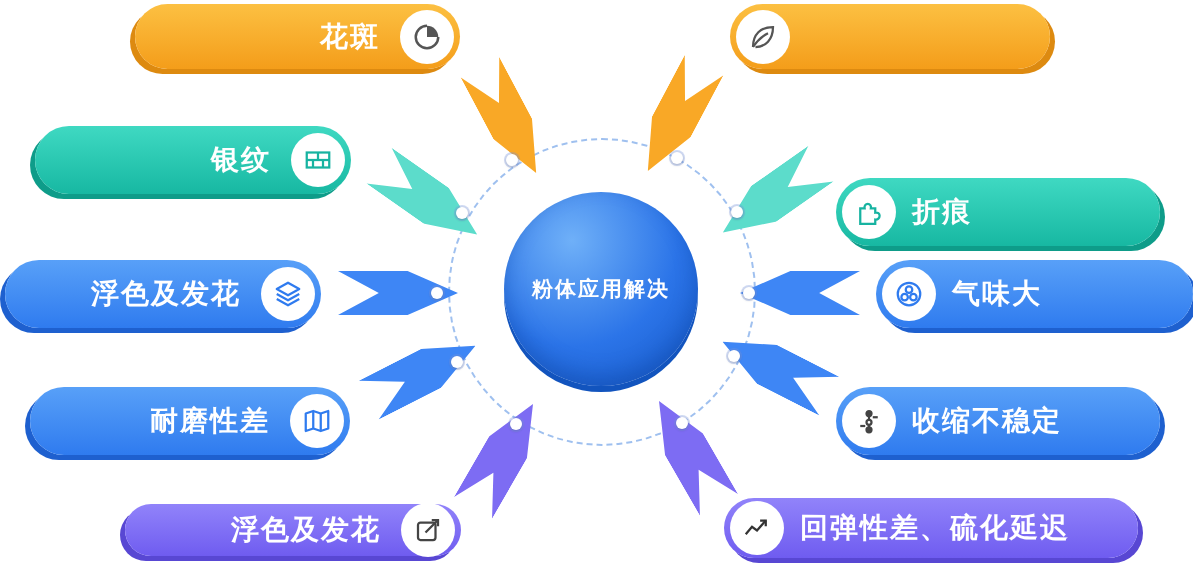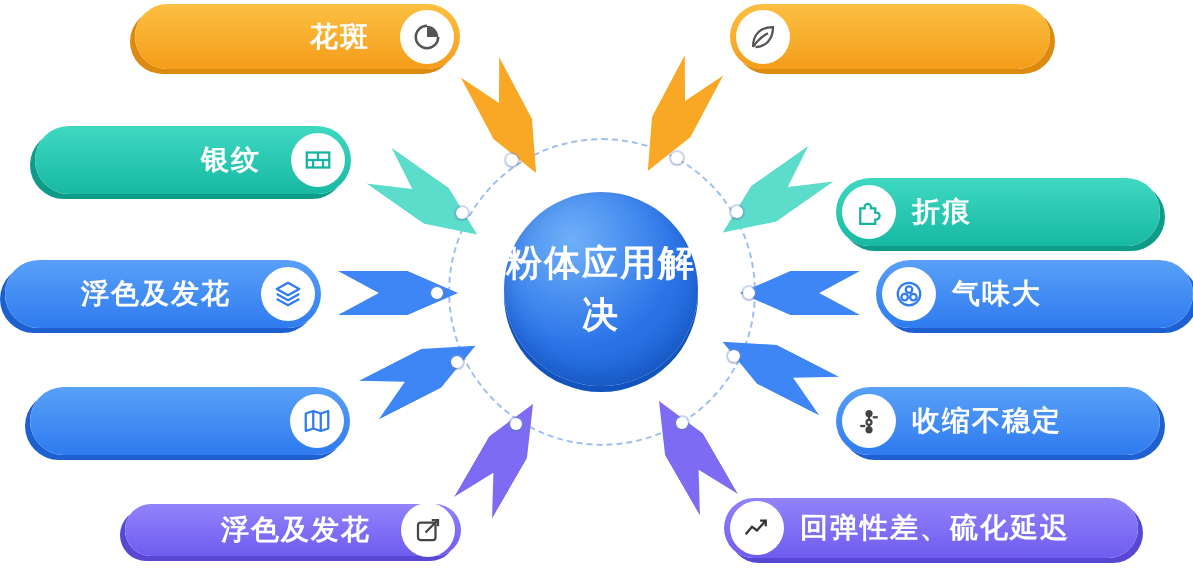--- a/index.html
+++ b/index.html
@@ -11,21 +11,21 @@
   .ring{
     position:absolute;left:448px;top:138px;width:304px;height:304px;
     border:2px dashed #9fc0ef;border-radius:50%;z-index:1;
   }
   
   .center{
     position:absolute;left:504px;top:192px;width:194px;height:194px;border-radius:50%;
     background:radial-gradient(circle at 35% 25%, #6fb0f8, #2b74e8 55%, #1659c8);
     box-shadow:0 6px 0 #1254be, inset 0 -10px 20px rgba(10,60,150,.35);
     display:flex;flex-direction:row;align-items:center;justify-content:center;
-    color:#fff;font-size:36px;font-weight:bold;letter-spacing:2px;z-index:4;text-align:center;
+    color:#fff;font-size:21px;font-weight:bold;letter-spacing:2px;z-index:4;text-align:center;
   }
   .center div{line-height:1.45;}
   
   .arrow{
     position:absolute;width:120px;height:44px;z-index:2;
     clip-path:polygon(0% 0%,58% 0%,100% 50%,58% 100%,0% 100%,34% 50%);
   }
   .arrow.orange{background:#f9a826;}
   .arrow.teal{background:#5cdccb;}
   .arrow.blue{background:#3e86f5;}
@@ -34,21 +34,21 @@
   .dot{
     position:absolute;width:12px;height:12px;border-radius:50%;background:#ffffff;
     box-shadow:0 0 0 2px rgba(120,150,220,.35), 0 1px 3px rgba(0,0,0,.25);z-index:6;
   }
   
   .pill{
     position:absolute;border-radius:40px;display:flex;align-items:center;z-index:5;
     color:#ffffff;font-weight:bold;font-size:28px;letter-spacing:2px;box-sizing:border-box;
     background:linear-gradient(180deg,var(--g1),var(--g2));
   }
-  .pill.left{justify-content:flex-end;padding-right:6px;gap:30px;box-shadow:-5px 5px 0 var(--dk);}
+  .pill.left{justify-content:flex-end;padding-right:6px;gap:20px;box-shadow:-5px 5px 0 var(--dk);}
   .pill.right{justify-content:flex-start;padding-left:6px;gap:16px;box-shadow:5px 5px 0 var(--dk);}
   .pill.orange{--g1:#fcc042;--g2:#f49d1a;--dk:#dd8a10;}
   .pill.teal{--g1:#3fd9c2;--g2:#17b8a2;--dk:#0e9c89;}
   .pill.blue{--g1:#58a0f8;--g2:#2f7bef;--dk:#1e60cf;}
   .pill.purple{--g1:#9183fa;--g2:#6f5cf0;--dk:#5847d3;}
   .icon-circle{
     width:54px;height:54px;border-radius:50%;background:#ffffff;flex:0 0 auto;
     display:flex;align-items:center;justify-content:center;
     border:3px solid rgba(255,255,255,.55);box-sizing:border-box;
   }
@@ -120,20 +120,21 @@
           <g fill="none" stroke="#2f7bef" stroke-width="1.8" stroke-linejoin="round">
             <path d="M12 3 21 8 12 13 3 8z"></path>
             <path d="M3 12l9 5 9-5"></path>
             <path d="M3 16l9 5 9-5"></path>
           </g>
         </svg>
     </span>
   </div>
 
   <div class="pill blue left" style="left:30px;top:387px;width:320px;height:68px;">
+    <span class="pill-label">耐磨性差</span>
     <span class="icon-circle">
       <svg viewBox="0 0 24 24">
           <g fill="none" stroke="#2f7bef" stroke-width="1.8" stroke-linejoin="round">
             <path d="M3 6l6-2 6 2 6-2v14l-6 2-6-2-6 2z"></path>
             <path d="M9 4v14M15 6v14"></path>
           </g>
         </svg>
     </span>
   </div>
 

